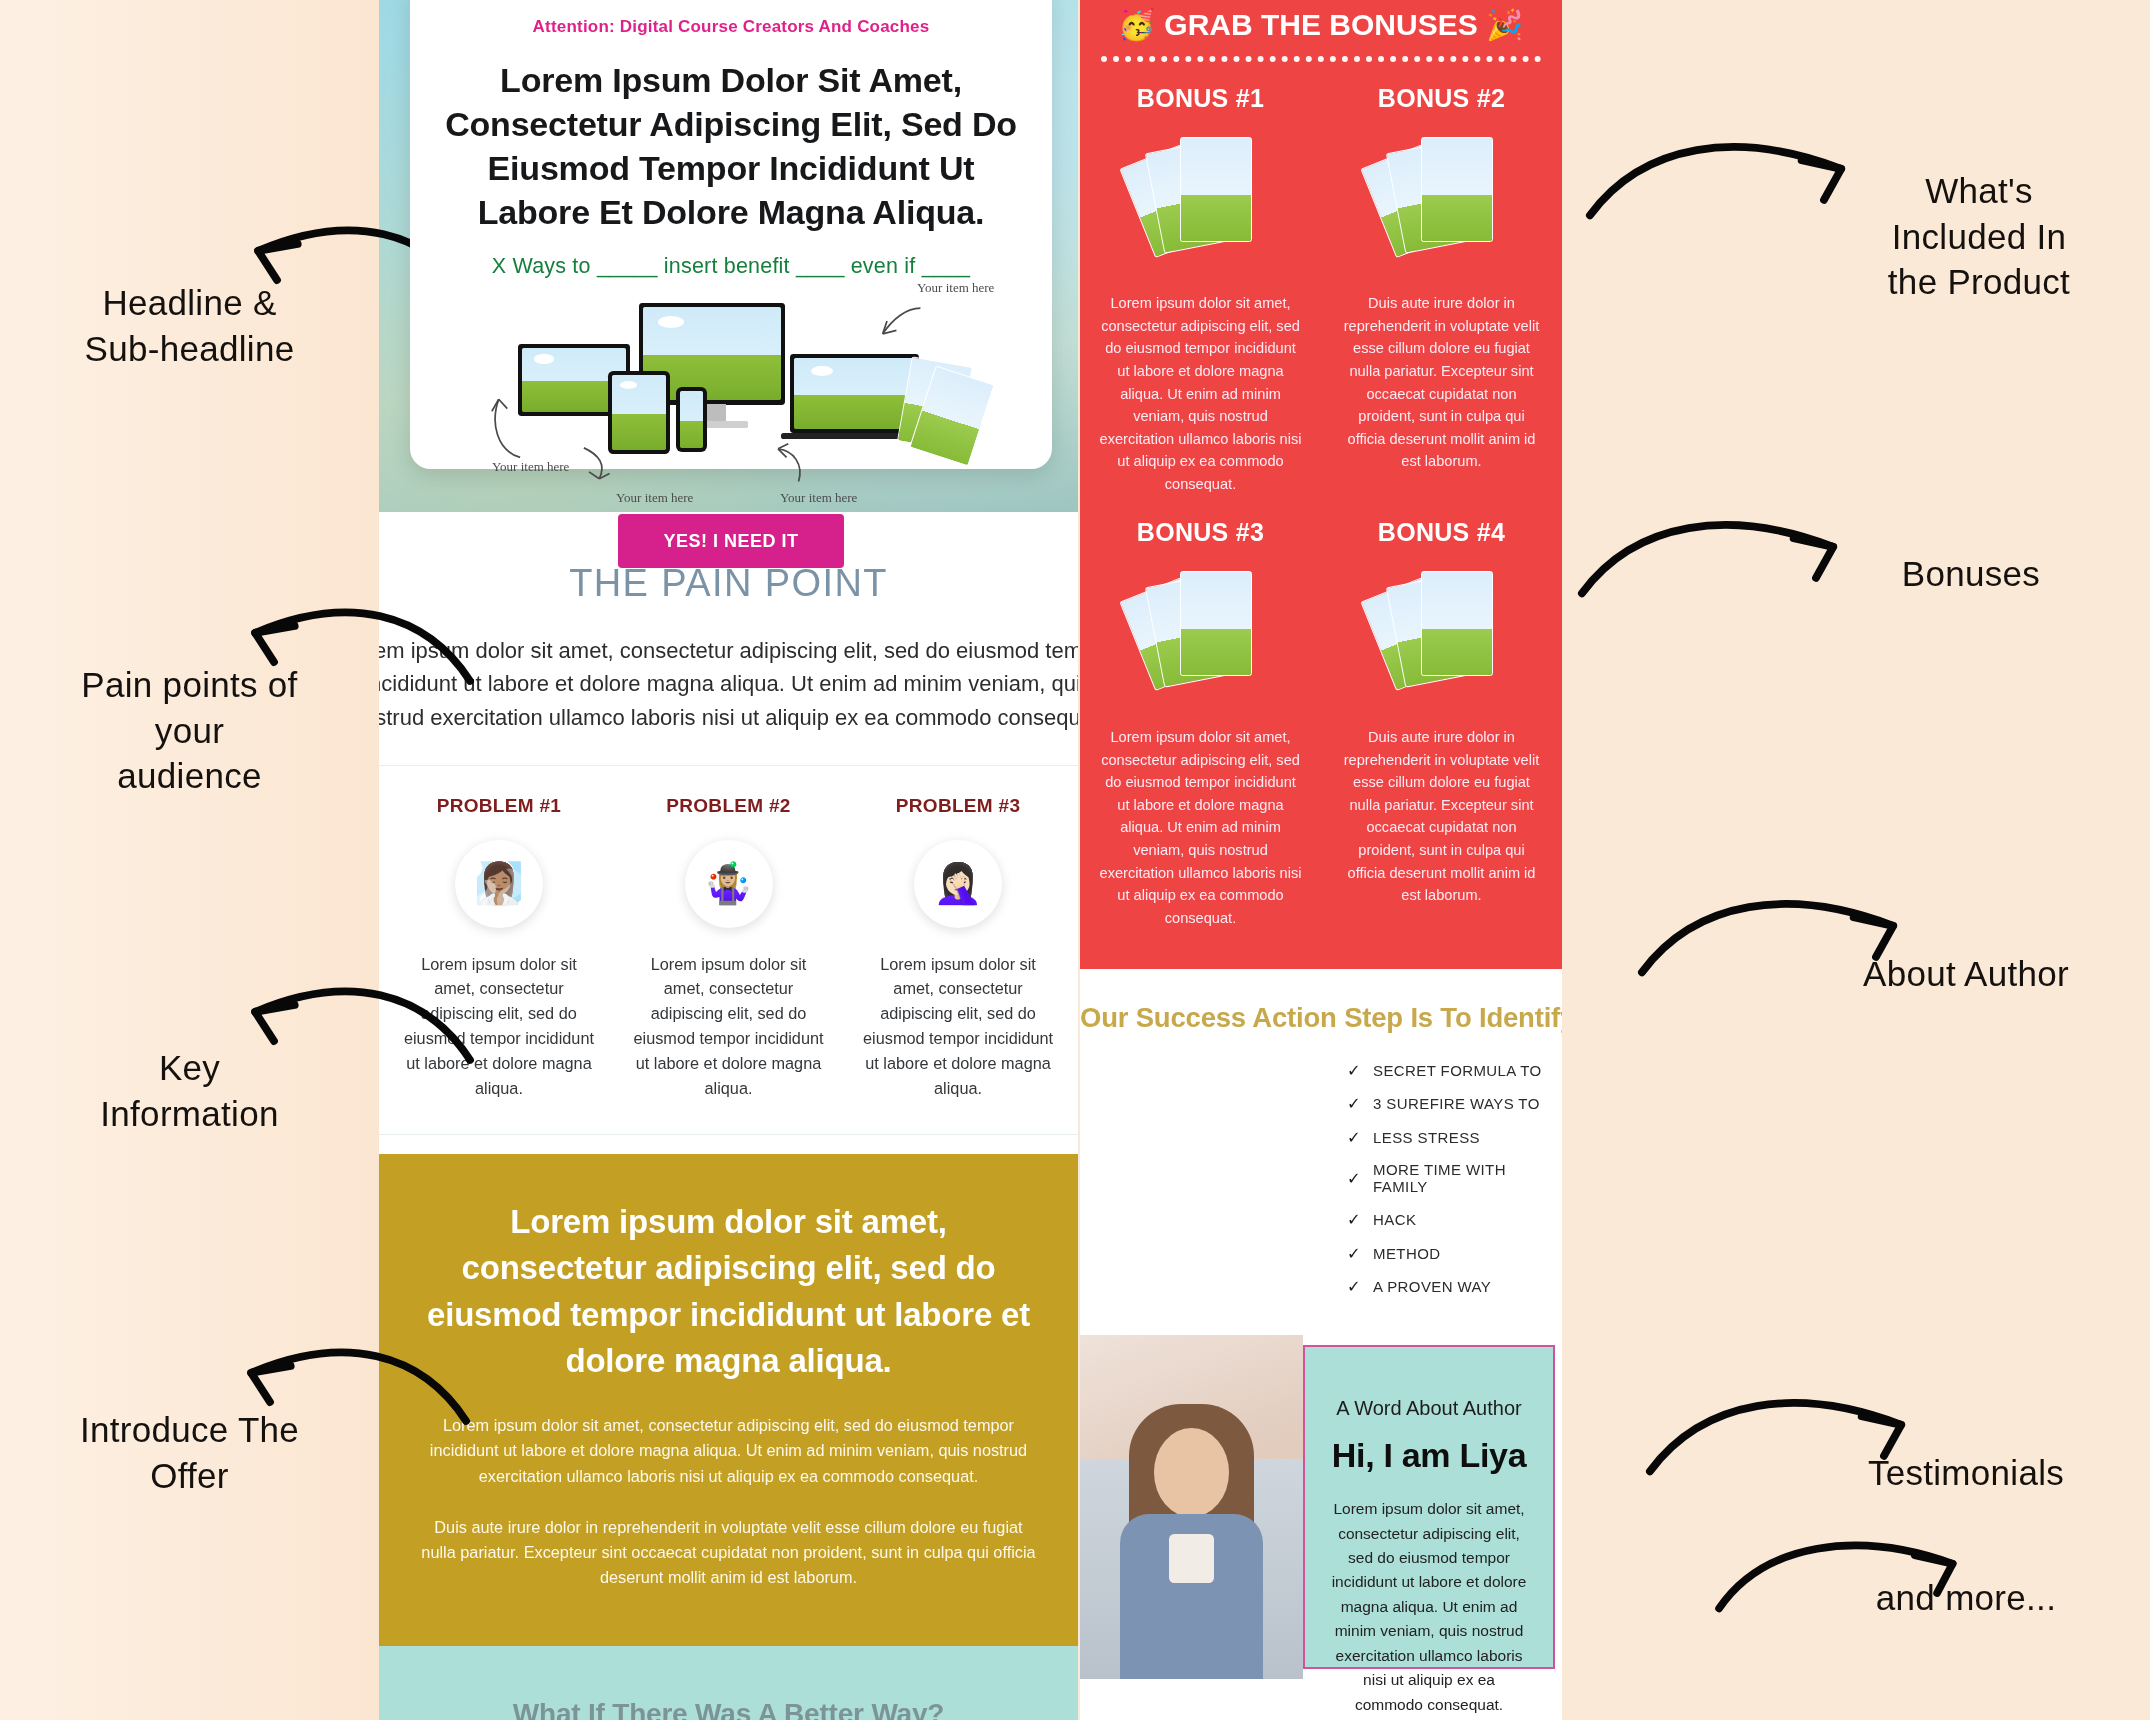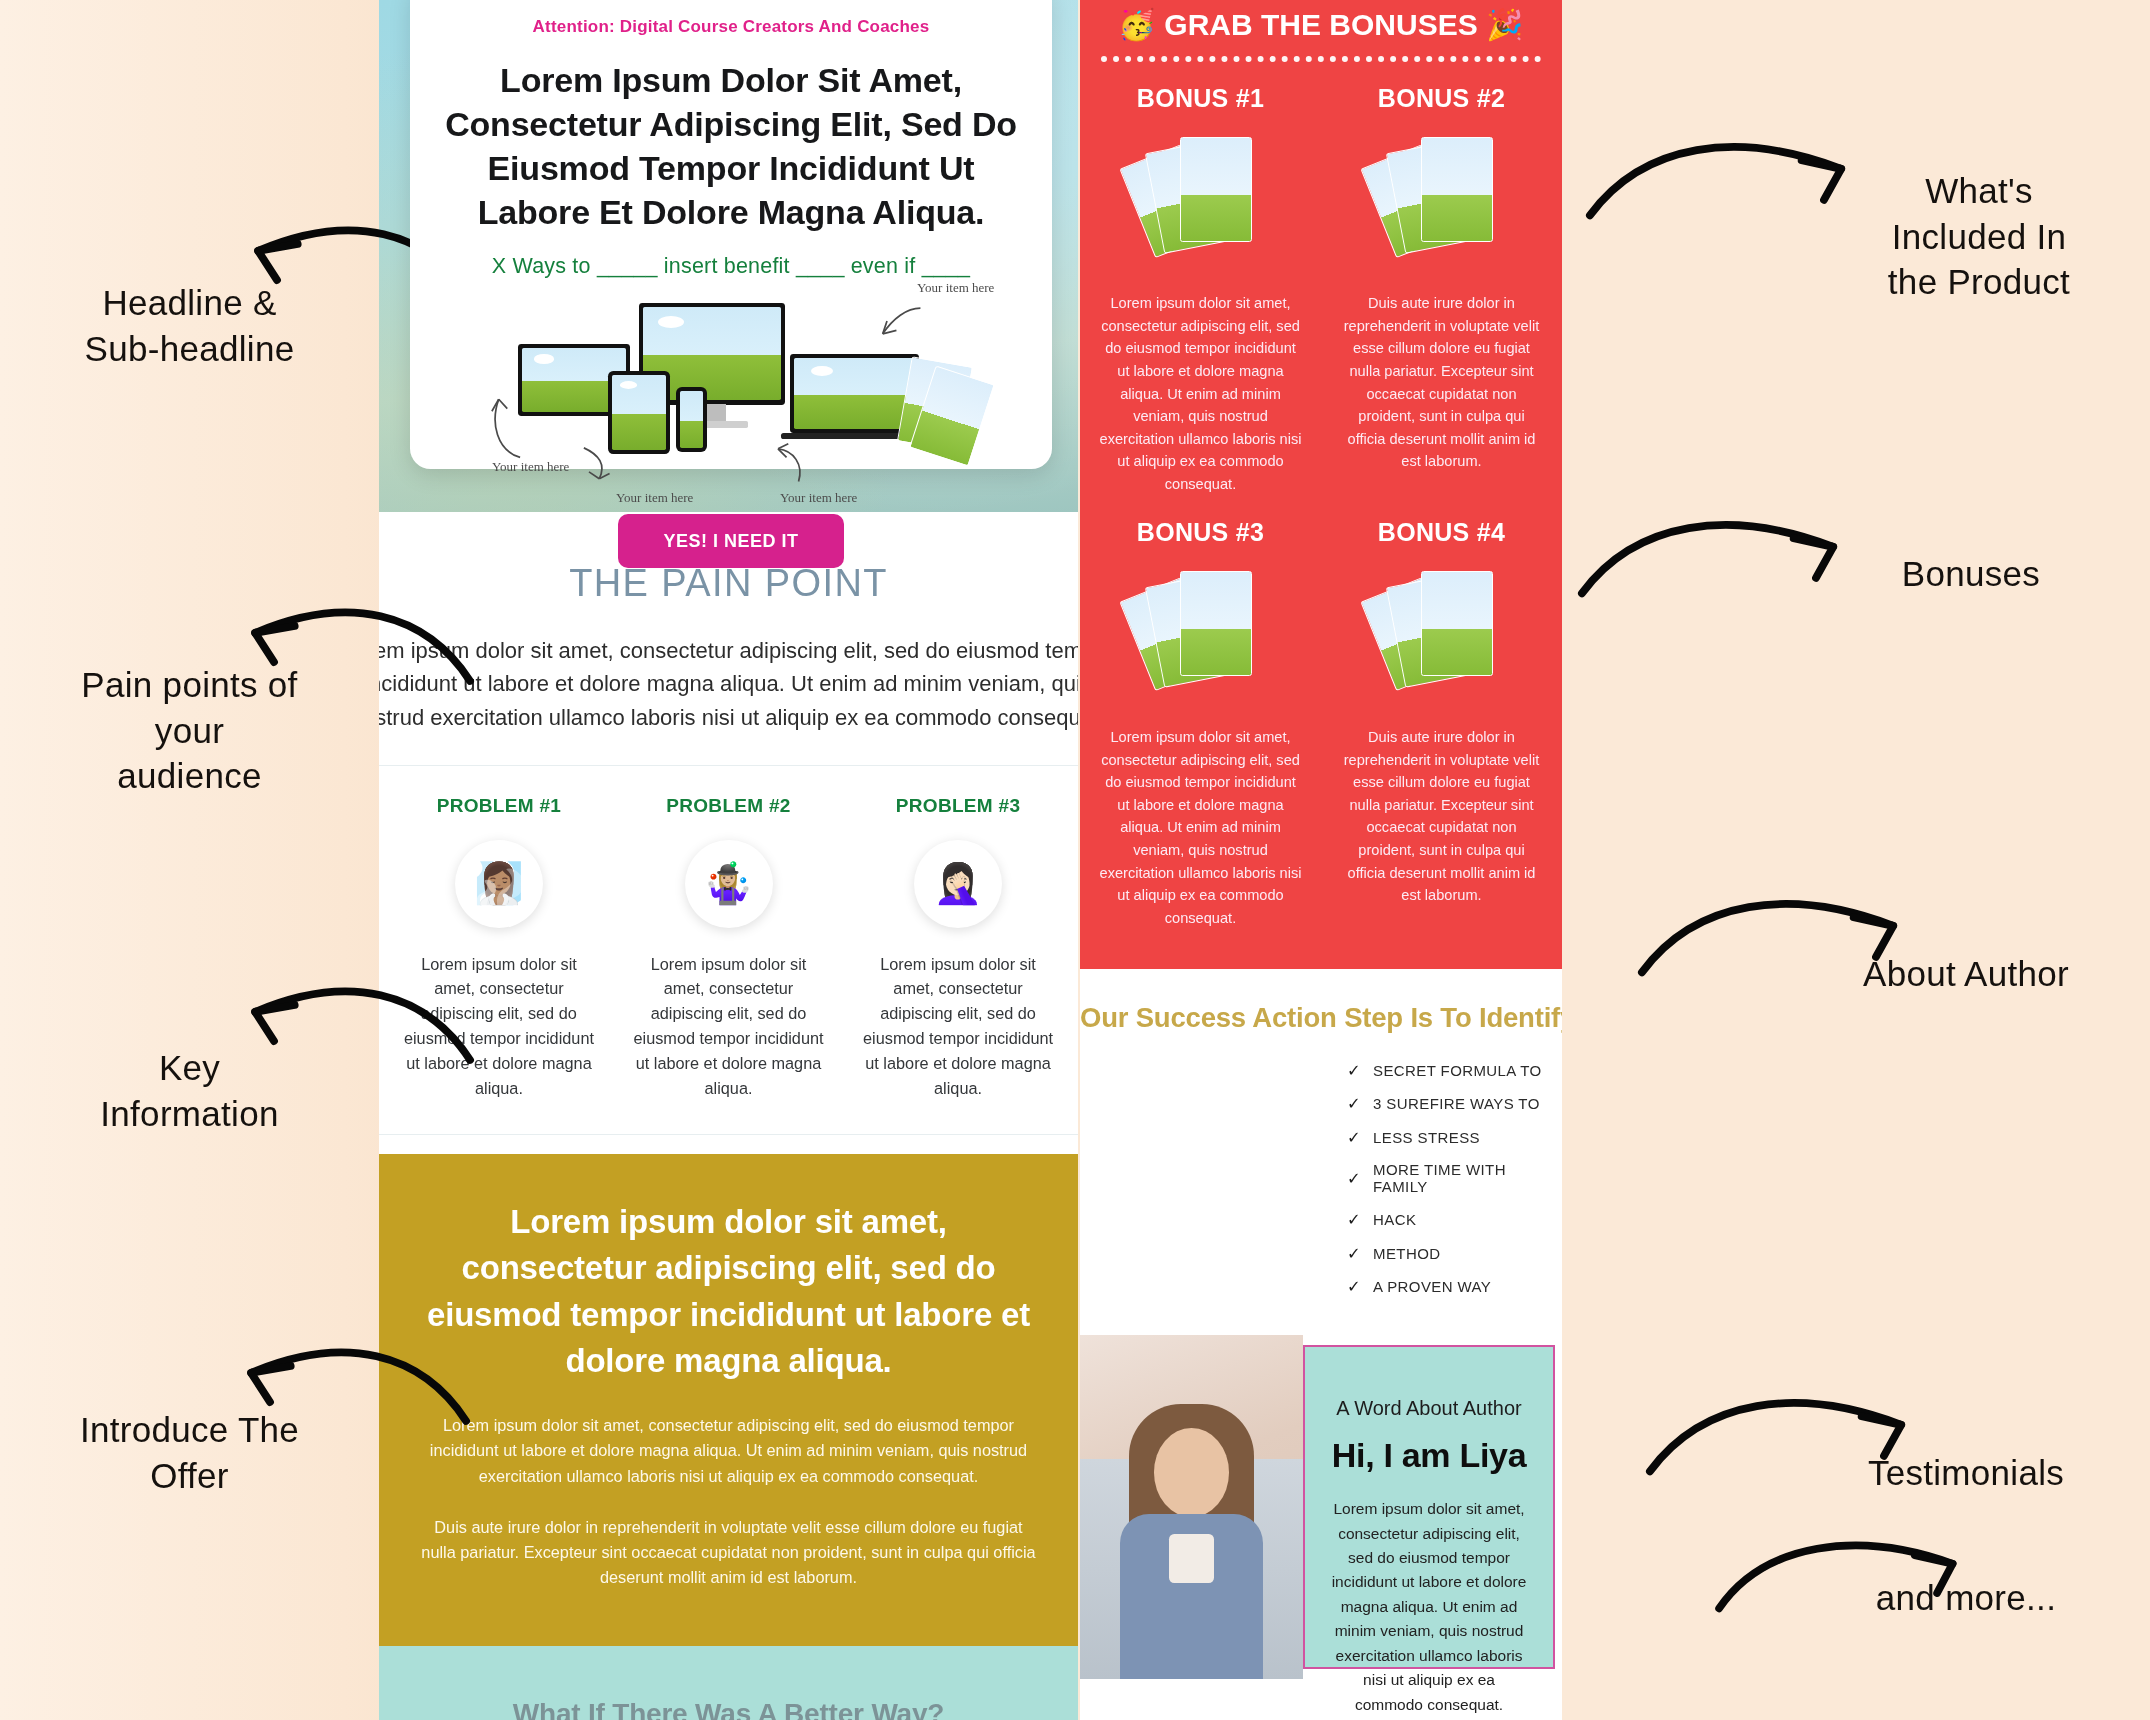--- a/index.html
+++ b/index.html
@@ -32,31 +32,31 @@
     background:radial-gradient(circle at 20% 80%,rgba(190,210,170,.55),transparent 55%),
                radial-gradient(circle at 80% 20%,rgba(255,255,255,.35),transparent 60%);}
   .hero-card{position:absolute;left:31px;right:26px;top:-19px;bottom:43px;
     background:#fff;border-radius:20.6px;z-index:2;padding:22.4px 29px 0;text-align:center;
     box-shadow:0 5.2px 22.4px rgba(0,0,0,.13);}
   .attn{color:#e0218a;font-weight:bold;font-size:17px;letter-spacing:0.2px;margin-top:13.8px;}
   .hero-h1{font-size:34px;line-height:1.30;font-weight:bold;color:#17181a;margin-top:20.6px;letter-spacing:-0.2px;}
   .hero-sub{color:#15803d;font-size:21.5px;margin-top:19px;letter-spacing:0.2px;}
   .devices{position:relative;height:215px;margin-top:15.5px;}
   .cta{display:inline-block;background:#d6218d;color:#fff;font-weight:bold;
-    font-size:18px;letter-spacing:0.5px;padding:16.3px 45px;border-radius:10px;margin-top:5.2px;}
+    font-size:18px;letter-spacing:0.5px;padding:16.3px 45px;border-radius:4px;margin-top:5.2px;}
 
   
   .pain{background:#fff;padding:50px 0 19px;text-align:center;}
   .pain-h{color:#7a93a6;font-size:38px;letter-spacing:1.4px;font-weight:normal;}
   .pain-p{color:#2d2d2d;font-size:22px;line-height:1.52;margin:29px auto 0;width:774px;
           margin-left:-38px;text-align:center;}
   .prob-wrap{border-top:0.9px solid #e7eef0;border-bottom:0.9px solid #e7eef0;
     margin-top:31px;display:flex;padding:29px 5.2px 34px;background:#fff;}
   .prob{flex:1;text-align:center;padding:0 15.5px;}
-  .prob-t{font-size:19px;font-weight:bold;letter-spacing:0.3px;color:#15803d;}
+  .prob-t{font-size:19px;font-weight:bold;letter-spacing:0.3px;color:#7f1d1d;}
   .prob-ic{width:88px;height:88px;border-radius:50%;background:#fff;margin:22.4px auto 0;
     box-shadow:0 2.6px 12px rgba(0,0,0,.13);display:flex;align-items:center;justify-content:center;font-size:40px;}
   .prob-p{font-size:16.3px;line-height:1.52;color:#34373a;margin-top:24px;}
 
   
   .gold{background:#c3a023;padding:45px 40px 55px;text-align:center;color:#fff;}
   .gold-h{font-size:33px;font-weight:bold;line-height:1.40;letter-spacing:-0.2px;}
   .gold-p{font-size:16.3px;line-height:1.55;margin-top:29px;color:#fdf8ea;}
   .gold-p+.gold-p{margin-top:26px;}
 

